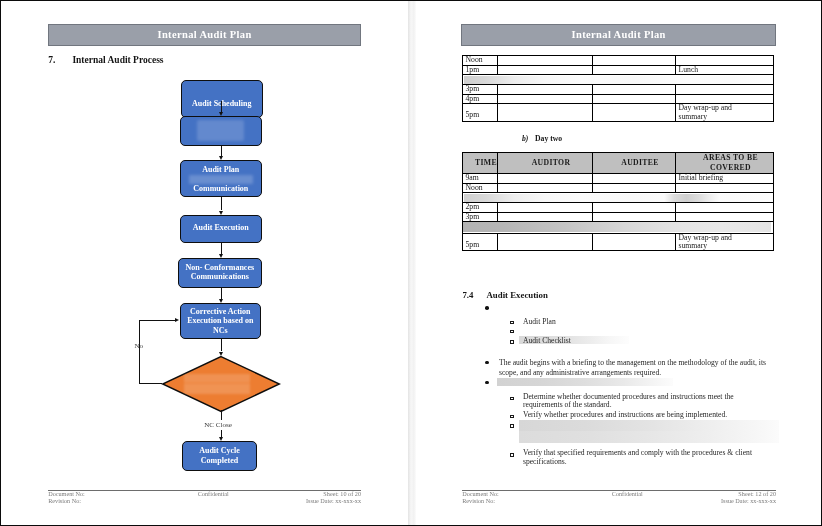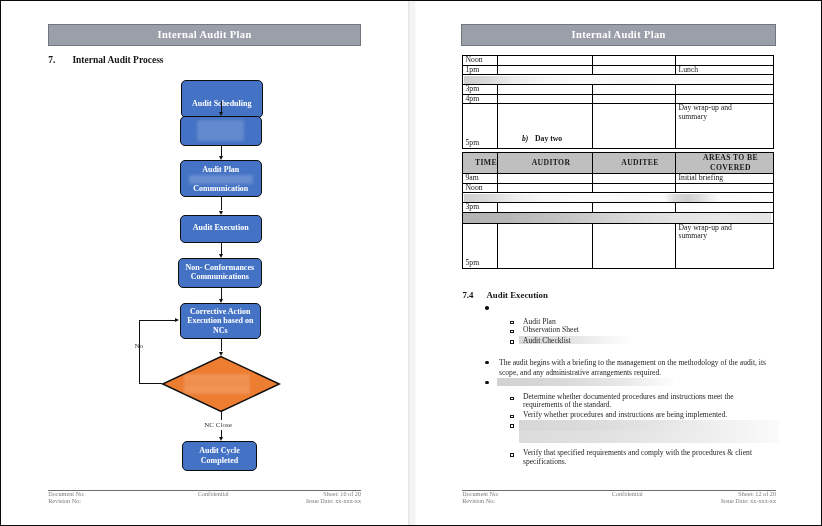--- a/index.html
+++ b/index.html
@@ -82,21 +82,21 @@
   .sched{position:absolute;border-collapse:collapse;table-layout:fixed;
     border:1.1px solid #000;font-size:7.7px;color:#1a1a1a;}
   .sched td,.sched th{border:1px solid #000;padding:0;vertical-align:top;overflow:hidden;}
   .sched td span{display:block;padding:0 2px 0 2.5px;line-height:8.7px;height:8.7px;}
   .sched th{background:#bfbfbf;text-align:center;font-weight:bold;font-size:7.7px;
     letter-spacing:.35px;padding:0 0 0 12px;line-height:10px;vertical-align:middle;}
   .c-time{width:35px;} .c-auditor{width:95px;} .c-auditee{width:83px;} .c-areas{width:98px;}
   .sched tbody tr{height:9.55px;}
   .sched tbody tr.tall{height:16.6px;}
   .sched tbody tr.tall td.c4 span{height:auto;white-space:normal;line-height:8.3px;}
-  .sched tbody tr.tall td.c1 span{padding-top:7px;margin-top:28px;}
+  .sched tbody tr.tall td.c1 span{padding-top:7px;}
   .redacted-row{height:9.9px;}
   .redacted-row td{position:relative;}
   .redacted-row td::after{content:"";position:absolute;left:0.5px;right:-1px;top:0.6px;height:7.6px;
     background:linear-gradient(90deg,#cfcfcf 0%,#d8d8d8 7%,#ededed 16%,#f7f7f7 26%,#fbfbfb 38%,#f8f8f8 55%,#fcfcfc 72%,#fafafa 86%,#fdfdfd 100%);}
   .redacted-row.patch td::before{content:"";position:absolute;left:201px;width:56px;top:0.6px;height:7.6px;
     background:linear-gradient(90deg,#fbfbfb 0%,#dcdcdc 18%,#cfcfcf 40%,#dcdcdc 62%,#f0f0f0 84%,#fcfcfc 100%);z-index:2;}
   .redacted-row.dark{height:11.4px;}
   .redacted-row.dark td::after{left:-4px;right:2px;top:-0.5px;height:10.6px;
     background:linear-gradient(90deg,#b2b2b2 0%,#b6b6b6 14%,#c4c4c4 34%,#d8d8d8 54%,#e4e4e4 70%,#e8e8e8 84%,#e6e6e6 95%,#e4e4e4 100%);}
   #tbl1{left:462px;top:55px;width:311px;}
@@ -333,20 +333,28 @@
             </td>
             <td class="c2"></td>
             <td class="c3"></td>
             <td class="c4"></td>
           </tr>
           <tr class="redacted-row patch">
             <td colspan="4"></td>
           </tr>
           <tr class="">
             <td class="c1">
+              <span>2pm</span>
+            </td>
+            <td class="c2"></td>
+            <td class="c3"></td>
+            <td class="c4"></td>
+          </tr>
+          <tr class="">
+            <td class="c1">
               <span>3pm</span>
             </td>
             <td class="c2"></td>
             <td class="c3"></td>
             <td class="c4"></td>
           </tr>
           <tr class="redacted-row dark">
             <td colspan="4"></td>
           </tr>
           <tr class="tall">
@@ -368,21 +376,20 @@
     <div id="bullets">
         <div class="bitem lv1 i0">
           <span class="bul1"></span>
         </div>
         <div class="bitem lv2 i1">
           <span class="bul2"></span>
           <span class="btxt">Audit Plan</span>
         </div>
         <div class="bitem lv2 i2">
           <span class="bul2"></span>
-          <span class="btxt">Observation Sheet</span>
         </div>
         <div class="bitem lv2 i3">
           <span class="bul2"></span>
           <span class="btxt red-line"></span>
         </div>
         <div class="bitem lv2 i4">
           <span class="bul2"></span>
           <span class="btxt">Audit Checklist</span>
         </div>
         <div class="bitem lv1 i5">

